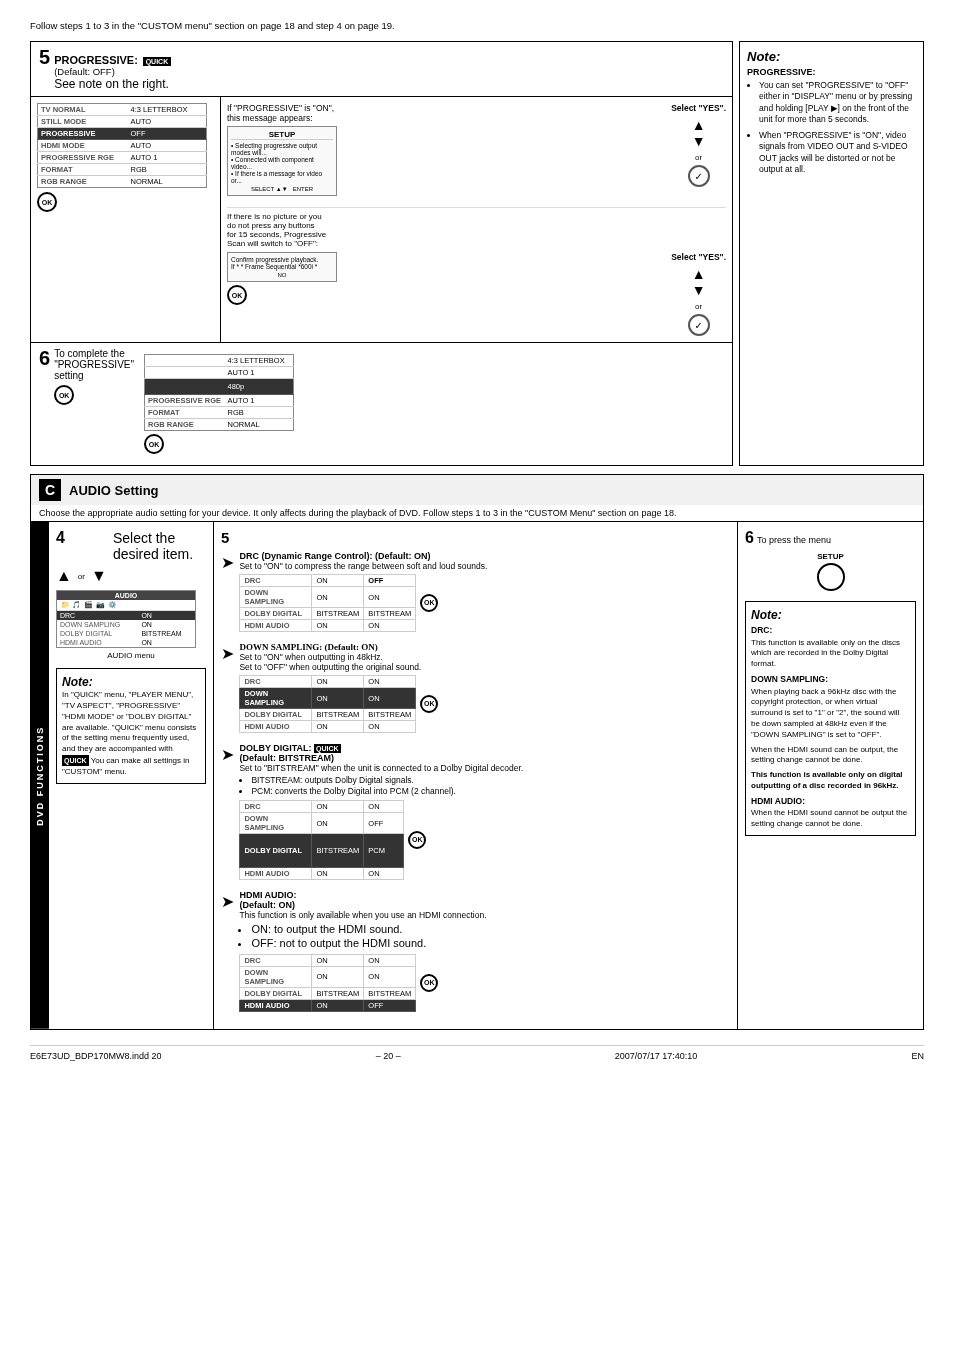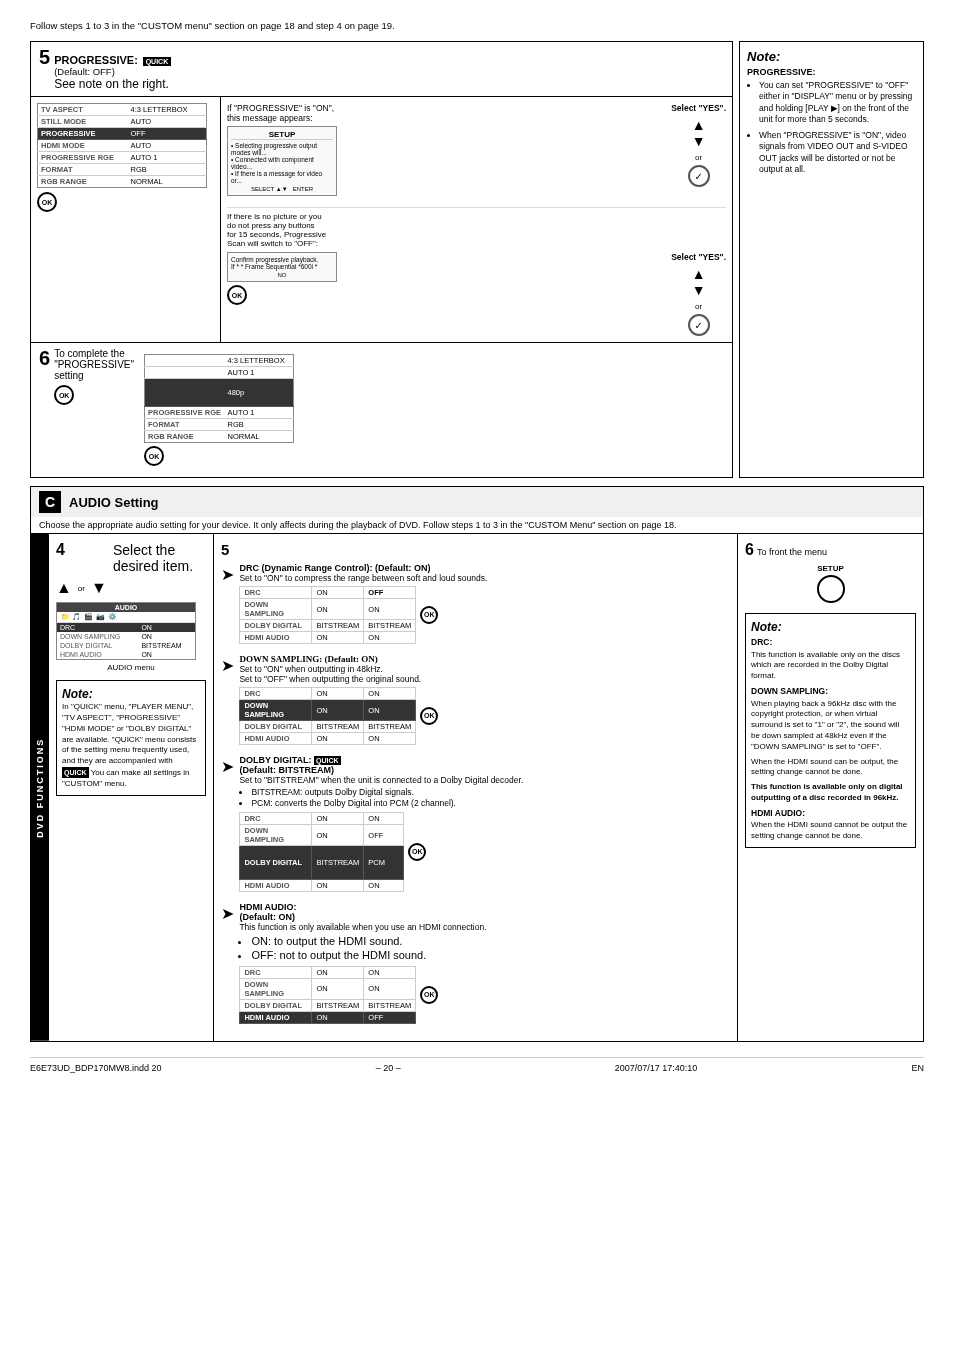--- a/index.html
+++ b/index.html
@@ -37,21 +37,21 @@
           <span style="font-size:12px;">See note on the right.</span>
         </div>
       </div>
 
       <div style="display:flex;">
 
         <div style="border-right:1px solid #000; padding:6px; width:190px; flex-shrink:0;">
           <table style="border:1px solid #888; font-size:7.5px; width:170px; border-collapse:collapse;">
             <tbody>
               <tr>
-                  <td style="padding:1px 3px; border-bottom:1px solid #ccc; color:#555; font-weight:bold; width:90px;">TV ASPECT</td>
+                  <td style="padding:1px 3px; border-bottom:1px solid #ccc; color:#555; font-weight:bold; width:90px;">TV NORMAL</td>
                   <td style="padding:1px 3px; border-bottom:1px solid #ccc;">4:3 LETTERBOX</td>
                 </tr>
               <tr>
                   <td style="padding:1px 3px; border-bottom:1px solid #ccc; color:#555; font-weight:bold;">STILL MODE</td>
                   <td style="padding:1px 3px; border-bottom:1px solid #ccc;">AUTO</td>
                 </tr>
               <tr style="background:#333;">
                   <td style="padding:1px 3px; border-bottom:1px solid #555; color:#fff; font-weight:bold;">PROGRESSIVE</td>
                   <td style="padding:1px 3px; border-bottom:1px solid #555; color:#fff;">OFF</td>
                 </tr>
@@ -154,21 +154,21 @@
               <tr>
                   <td style="padding:1px 3px; border-bottom:1px solid #ccc; color:#555; font-weight:bold; width:80px;"></td>
                   <td style="padding:1px 3px; border-bottom:1px solid #ccc;">4:3 LETTERBOX</td>
                 </tr>
               <tr>
                   <td style="padding:1px 3px; border-bottom:1px solid #ccc; color:#555; font-weight:bold;"></td>
                   <td style="padding:1px 3px; border-bottom:1px solid #ccc;">AUTO 1</td>
                 </tr>
               <tr style="background:#333;">
                   <td style="padding:1px 3px; border-bottom:1px solid #555; color:#fff; font-weight:bold;"></td>
-                  <td style="padding:9px 3px; border-bottom:1px solid #555; color:#fff;">480p</td>
+                  <td style="padding:3px 3px; border-bottom:1px solid #555; color:#fff;">480p</td>
                 </tr>
               <tr>
                   <td style="padding:1px 3px; border-bottom:1px solid #ccc; color:#555; font-weight:bold;">PROGRESSIVE RGE</td>
                   <td style="padding:1px 3px; border-bottom:1px solid #ccc;">AUTO 1</td>
                 </tr>
               <tr>
                   <td style="padding:1px 3px; border-bottom:1px solid #ccc; color:#555; font-weight:bold;">FORMAT</td>
                   <td style="padding:1px 3px; border-bottom:1px solid #ccc;">RGB</td>
                 </tr>
               <tr>
@@ -432,21 +432,21 @@
           </div>
         </div>
       </div>
 
     </div>
 
     <div style="width:185px; padding:7px; flex-shrink:0;">
 
       <div style="display:flex; align-items:baseline; gap:3px; margin-bottom:5px;">
         <span style="font-size:16px; font-weight:bold;">6</span>
-        <span style="font-size:9px;">To front the menu</span>
+        <span style="font-size:9px;">To press the menu</span>
       </div>
       <div style="text-align:center; margin-bottom:8px;">
         <div style="font-size:8px; font-weight:bold;">SETUP</div>
         <div style="border:2px solid #000; border-radius:50%; width:28px; height:28px; display:inline-flex; align-items:center; justify-content:center; font-size:7px; font-weight:bold; margin-top:2px;"></div>
       </div>
 
       <div style="border:1px solid #000; padding:5px; font-size:8px; line-height:1.35;">
         <div style="font-style:italic; font-size:12px; font-weight:bold; margin-bottom:2px;">Note:</div>
         <div style="font-weight:bold; font-size:8.5px; margin-bottom:1px;">DRC:</div>
         <div style="margin-bottom:4px;">This function is available only on the discs which are recorded in the Dolby Digital format.</div>

